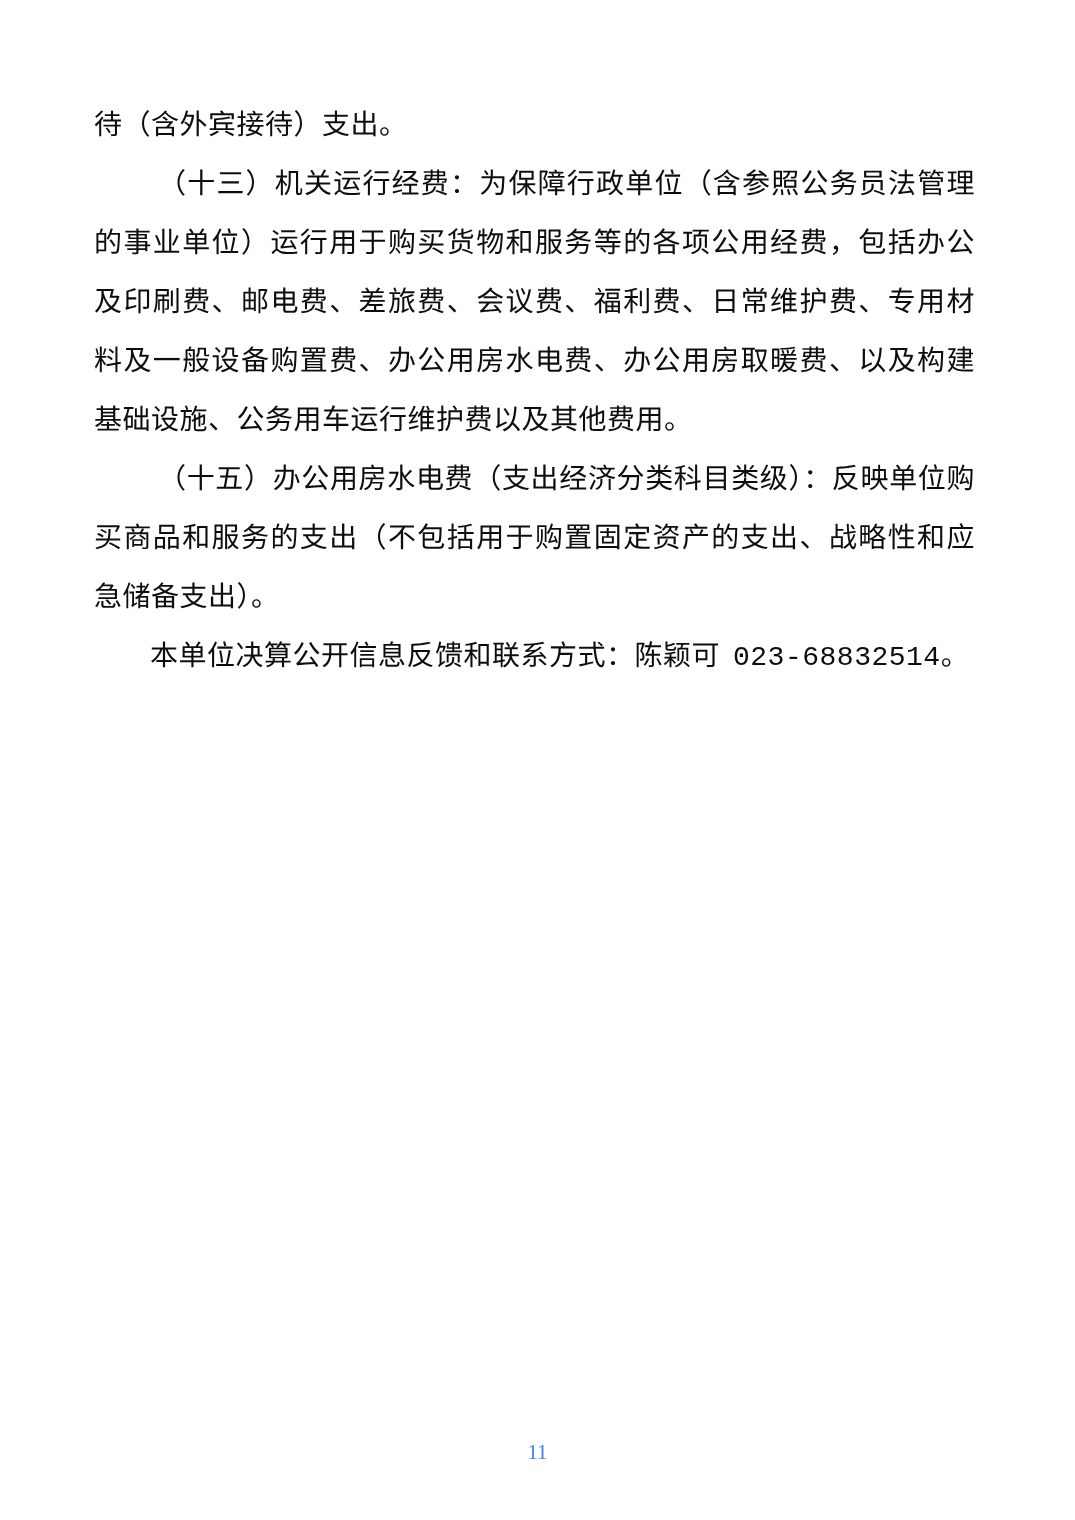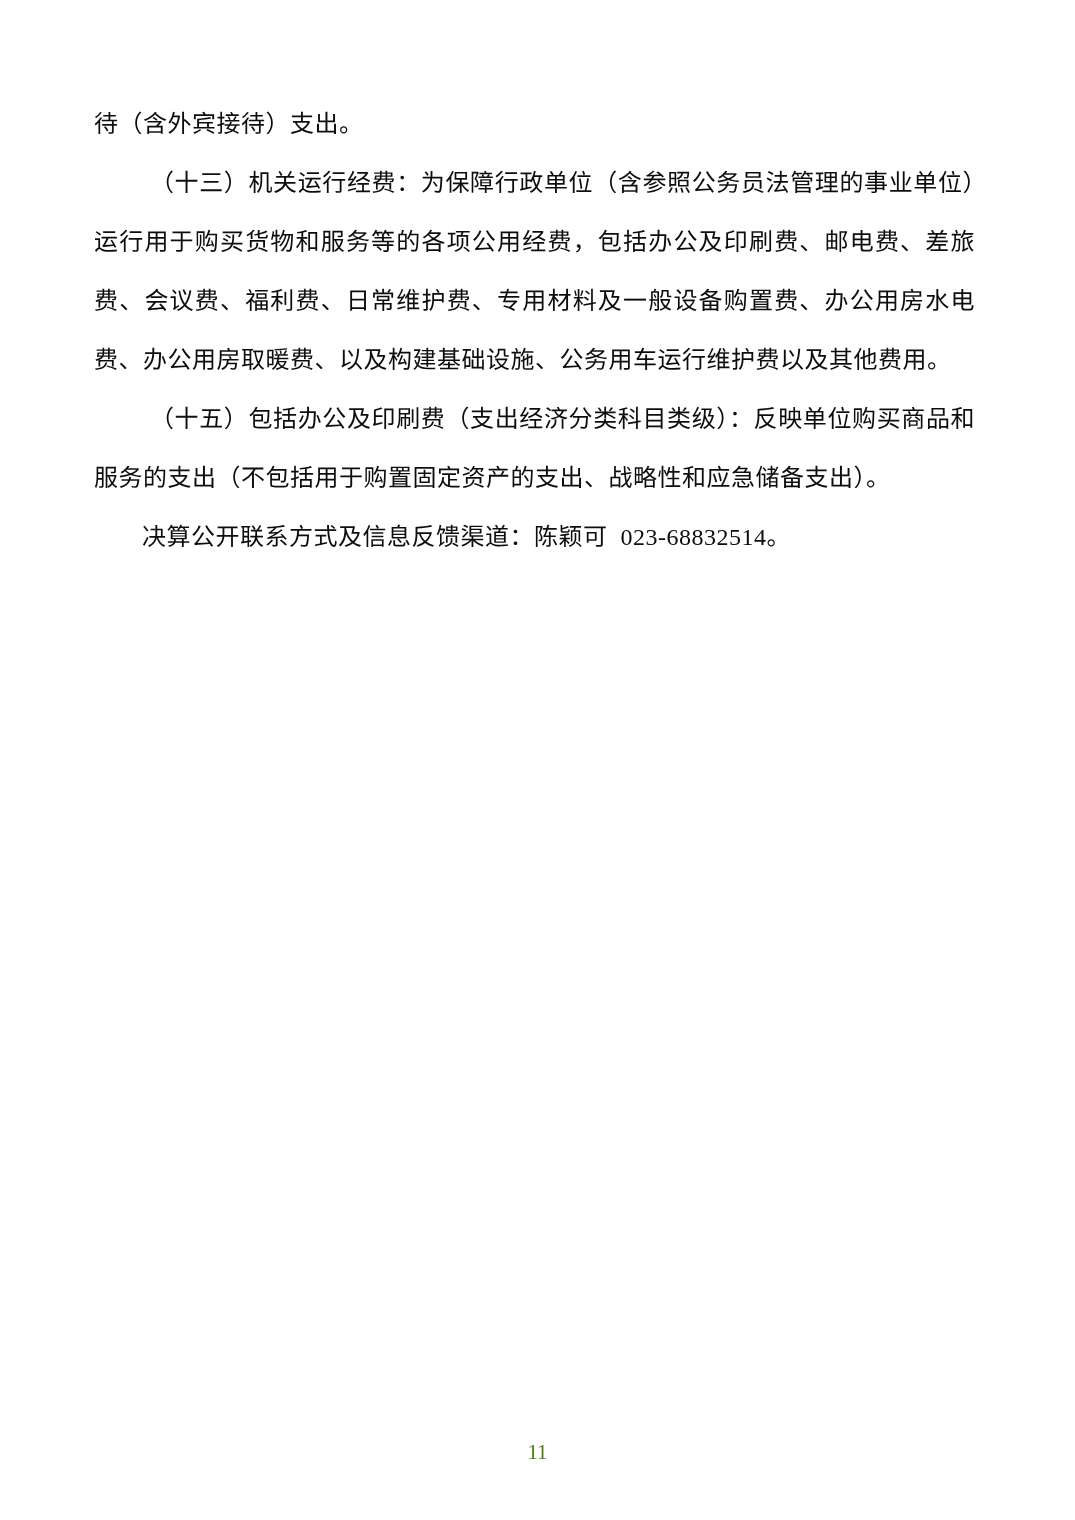--- a/index.html
+++ b/index.html
@@ -23,21 +23,21 @@
     background: #ffffff;
   }
   .content {
     position: absolute;
     top: 95px;
     left: 94px;
     width: 881px;
   }
   .par {
     margin: 0;
-    font-size: 24px;
+    font-size: 28px;
     line-height: 59px;
     text-align: justify;
     text-justify: inter-character;
     letter-spacing: 0.5px;
     font-weight: 400;
   }
   .par.indent {
     text-indent: 2em;
   }
   .lead {
@@ -49,48 +49,48 @@
     font-size: 29px;
     line-height: 59px;
     text-indent: 2em;
     font-weight: 700;
     font-family: "Liberation Sans", "DejaVu Sans", sans-serif;
     letter-spacing: 0.5px;
     text-align: left;
   }
   .phone {
     margin-left: 13px;
-    font-family: Liberation Serif, serif;
+    font-family: Liberation Mono, monospace;
   }
   .page-number {
     position: absolute;
     top: 1437px;
     left: 0;
     width: 1075px;
     text-align: center;
     font-size: 21px;
     line-height: 30px;
-    color: #4d7c0f;
+    color: #3b82f6;
     font-family: "Liberation Serif", "DejaVu Serif", serif;
   }
 </style>
 </head>
 <body>
 
 <div class="page">
   <div class="content">
 
     <p class="par">待（含外宾接待）支出。</p>
 
     <p class="par indent"><span class="lead">（十三）机关运行经费：</span><span>为保障行政单位（含参照公务员法管理的事业单位）运行用于购买货物和服务等的各项公用经费，包括办公及印刷费、邮电费、差旅费、会议费、福利费、日常维护费、专用材料及一般设备购置费、办公用房水电费、办公用房取暖费、以及构建基础设施、公务用车运行维护费以及其他费用。</span></p>
 
 
-    <p class="par indent"><span class="lead">（十五）包括办公及印刷费（支出经济分类科目类级）：</span><span>反映单位购买商品和服务的支出（不包括用于购置固定资产的支出、战略性和应急储备支出）。</span></p>
+    <p class="par indent"><span class="lead">（十五）办公用房水电费（支出经济分类科目类级）：</span><span>反映单位购买商品和服务的支出（不包括用于购置固定资产的支出、战略性和应急储备支出）。</span></p>
 
 
 
 
-    <p class="par indent"><span>决算公开联系方式及信息反馈渠道：陈颖可</span><span class="phone">023-68832514</span><span>。</span></p>
+    <p class="par indent"><span>本单位决算公开信息反馈和联系方式：陈颖可</span><span class="phone">023-68832514</span><span>。</span></p>
 
   </div>
 
   <div class="page-number">11</div>
 </div>
 
 </body></html>

